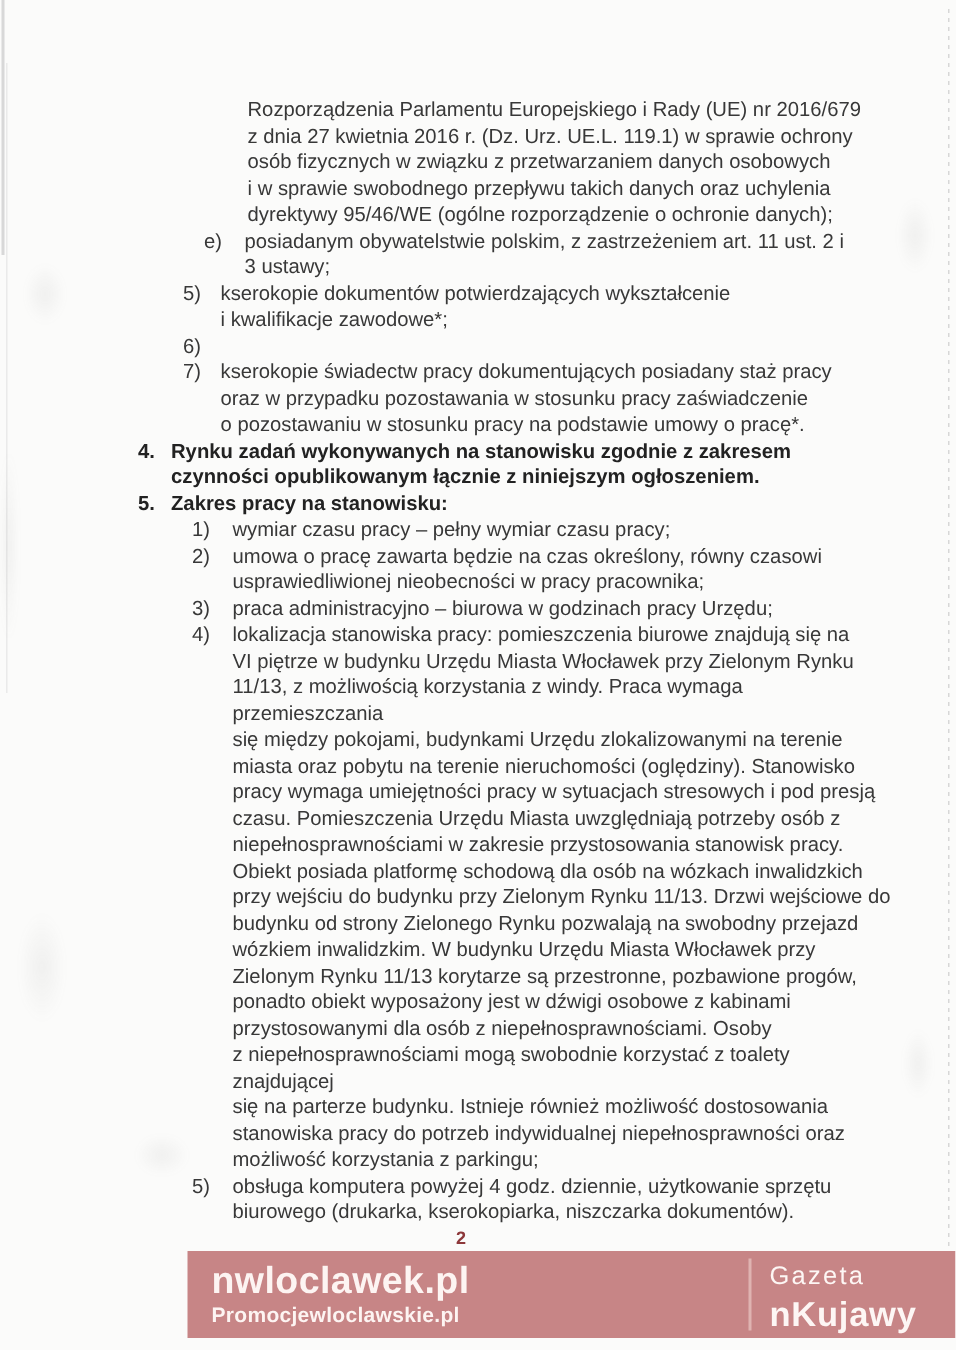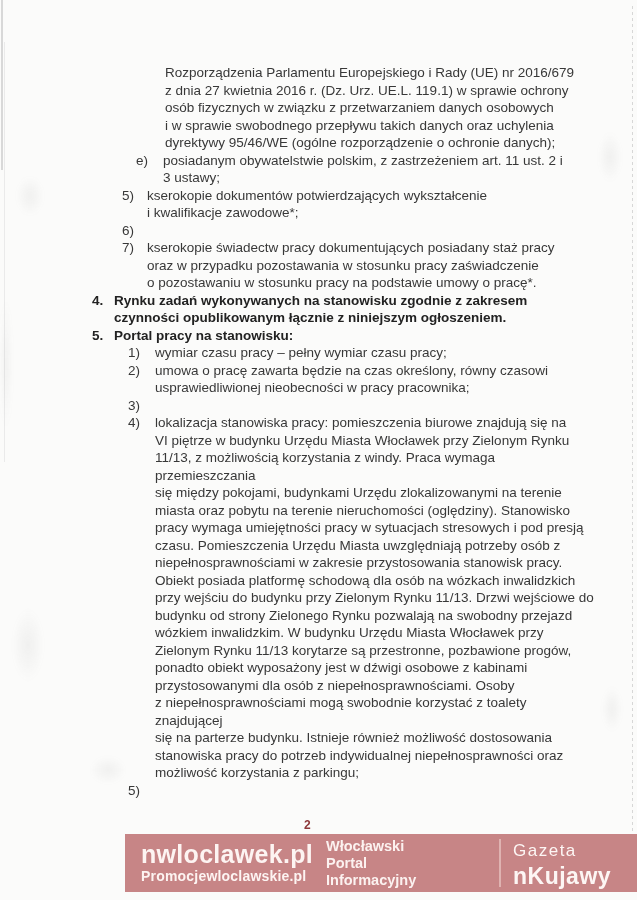--- a/index.html
+++ b/index.html
@@ -99,33 +99,34 @@
 oraz w przypadku pozostawania w stosunku pracy zaświadczenie
 o pozostawaniu w stosunku pracy na podstawie umowy o pracę*.</div>
     </div>
     <div class="block ind-main bold">
       <span class="marker">4.</span>
       <div class="text">Rynku zadań wykonywanych na stanowisku zgodnie z zakresem
 czynności opublikowanym łącznie z niniejszym ogłoszeniem.</div>
     </div>
     <div class="block ind-main bold">
       <span class="marker">5.</span>
-      <div class="text">Portal pracy na stanowisku:</div>
+      <div class="text">Zakres pracy na stanowisku:</div>
     </div>
     <div class="block ind-num-b">
       <span class="marker">1)</span>
       <div class="text">wymiar czasu pracy – pełny wymiar czasu pracy;</div>
     </div>
     <div class="block ind-num-b">
       <span class="marker">2)</span>
       <div class="text">umowa o pracę zawarta będzie na czas określony, równy czasowi
 usprawiedliwionej nieobecności w pracy pracownika;</div>
     </div>
     <div class="block ind-num-b">
       <span class="marker">3)</span>
+      <div class="text">praca administracyjno – biurowa w godzinach pracy Urzędu;</div>
     </div>
     <div class="block ind-num-b">
       <span class="marker">4)</span>
       <div class="text">lokalizacja stanowiska pracy: pomieszczenia biurowe znajdują się na
 VI piętrze w budynku Urzędu Miasta Włocławek przy Zielonym Rynku
 11/13, z możliwością korzystania z windy. Praca wymaga przemieszczania
 się między pokojami, budynkami Urzędu zlokalizowanymi na terenie
 miasta oraz pobytu na terenie nieruchomości (oględziny). Stanowisko
 pracy wymaga umiejętności pracy w sytuacjach stresowych i pod presją
 czasu. Pomieszczenia Urzędu Miasta uwzględniają potrzeby osób z
@@ -137,33 +138,30 @@
 Zielonym Rynku 11/13 korytarze są przestronne, pozbawione progów,
 ponadto obiekt wyposażony jest w dźwigi osobowe z kabinami
 przystosowanymi dla osób z niepełnosprawnościami. Osoby
 z niepełnosprawnościami mogą swobodnie korzystać z toalety znajdującej
 się na parterze budynku. Istnieje również możliwość dostosowania
 stanowiska pracy do potrzeb indywidualnej niepełnosprawności oraz
 możliwość korzystania z parkingu;</div>
     </div>
     <div class="block ind-num-b">
       <span class="marker">5)</span>
+      <div class="text">obsługa komputera powyżej 4 godz. dziennie, użytkowanie sprzętu
+biurowego (drukarka, kserokopiarka, niszczarka dokumentów).</div>
     </div>
   </div>
 
 <div class="page-number">2</div>
 
 <div class="footer-banner" style="background: rgb(199, 133, 134);">
   <div class="logo-left">
     <div class="logo-main">nwloclawek.pl</div>
     <div class="logo-sub">Promocjewloclawskie.pl</div>
   </div>
-  <div class="portal">
-    <div>Włocławski</div>
-    <div>Portal</div>
-    <div>Informacyjny</div>
-  </div>
   <div class="banner-divider"></div>
   <div class="gazeta">
     <div class="gazeta-top">Gazeta</div>
     <div class="gazeta-bottom">nKujawy</div>
   </div>
 </div>
 
 </body></html>

